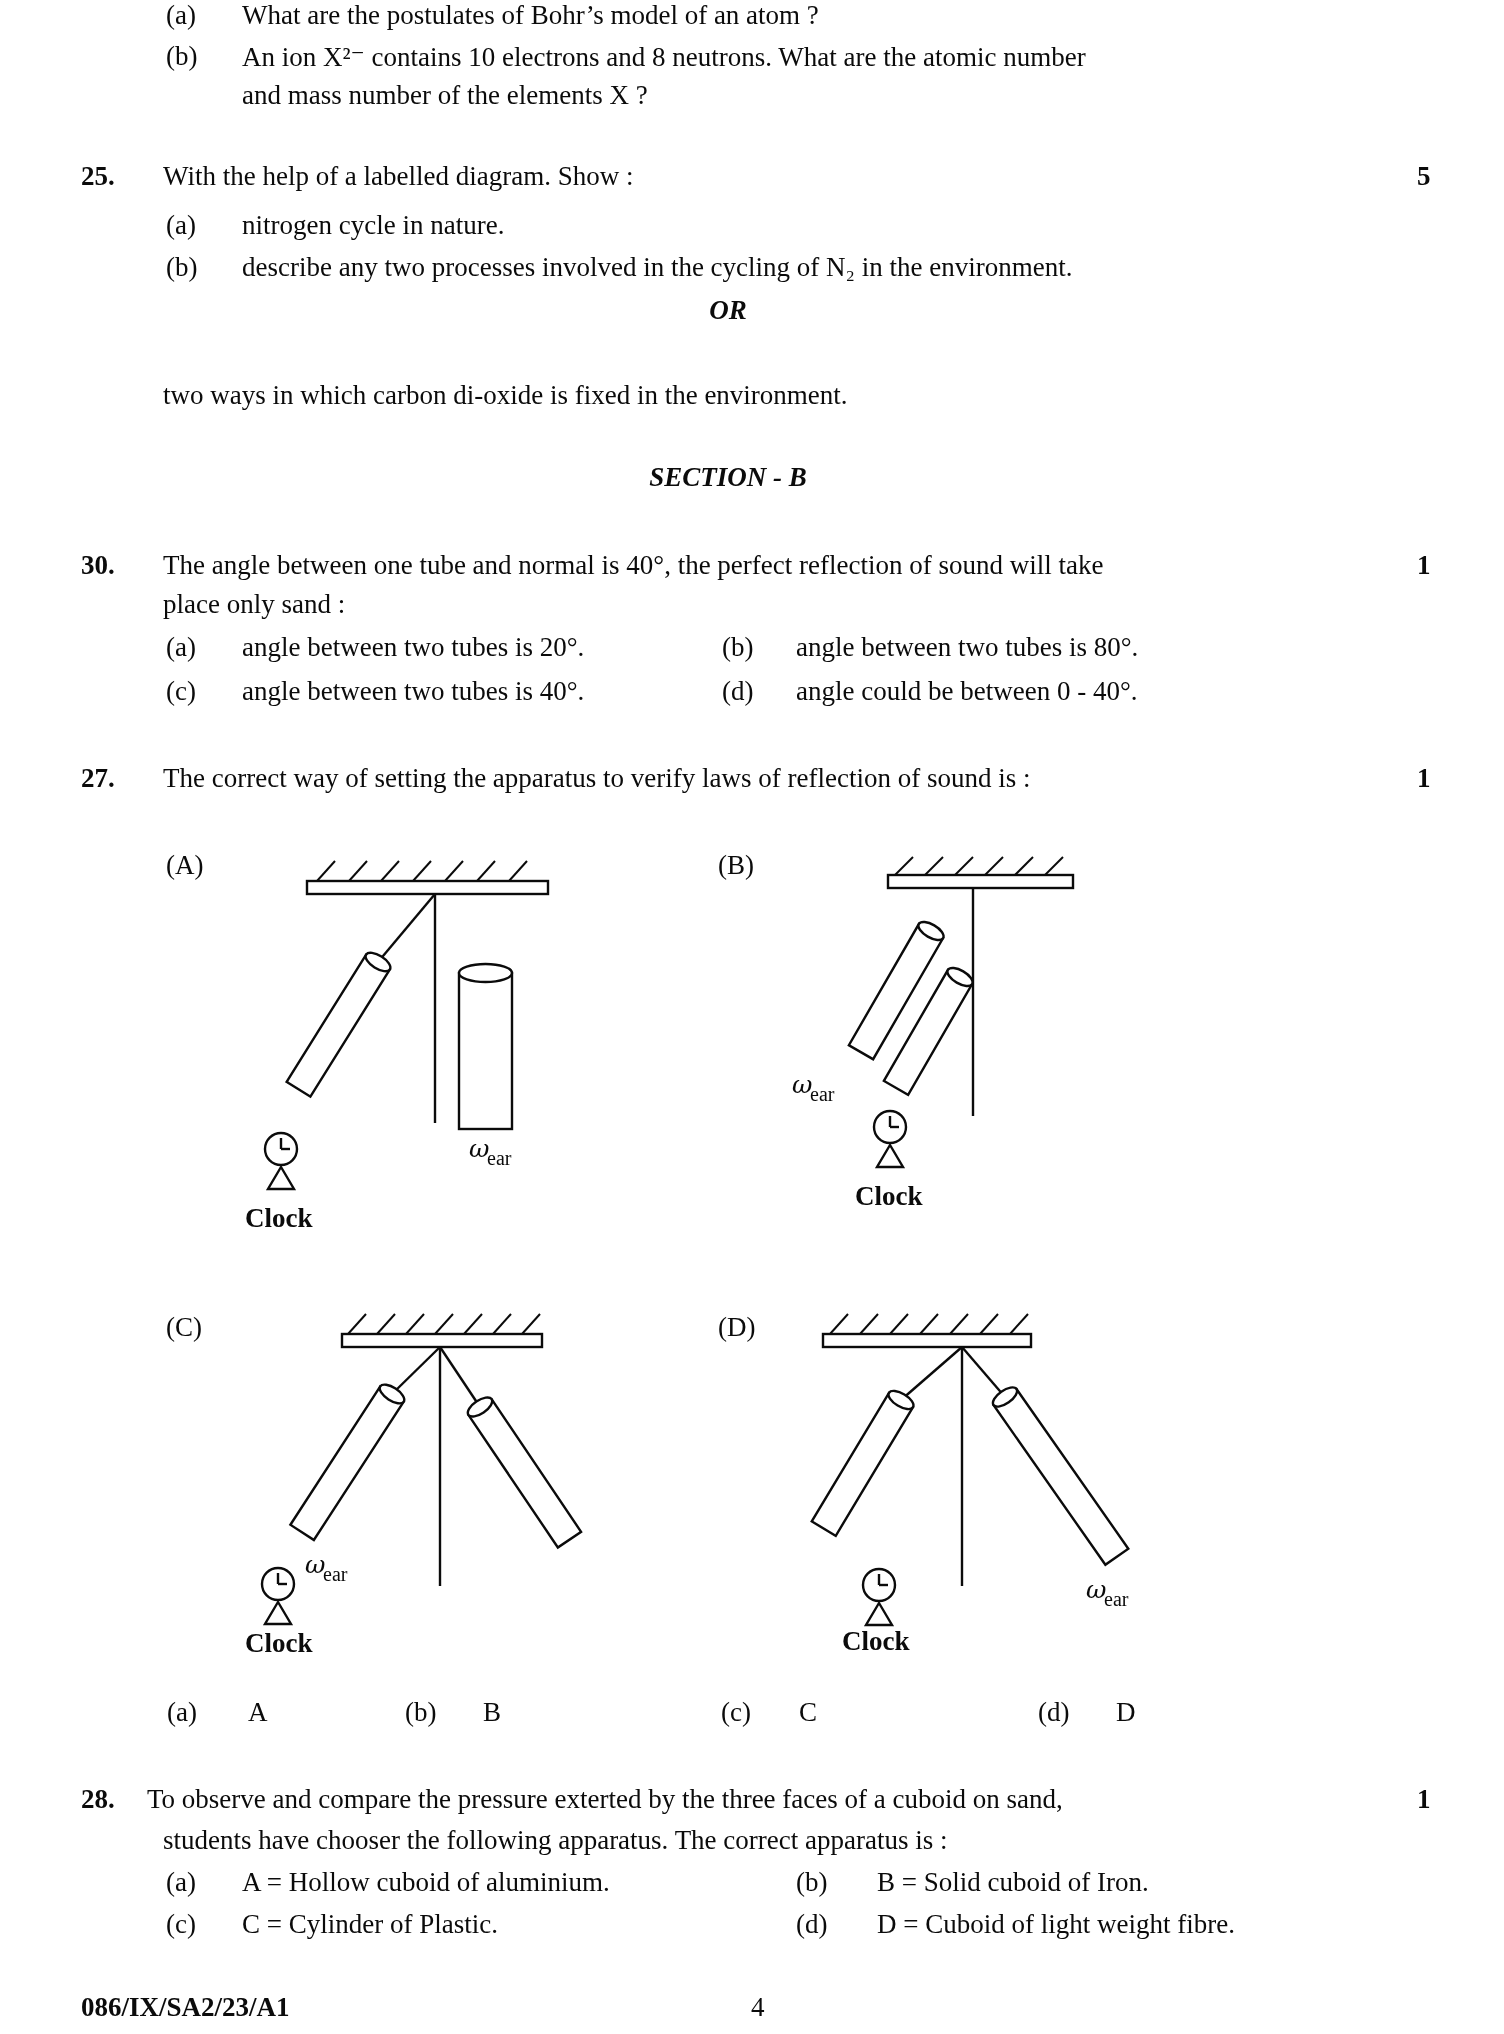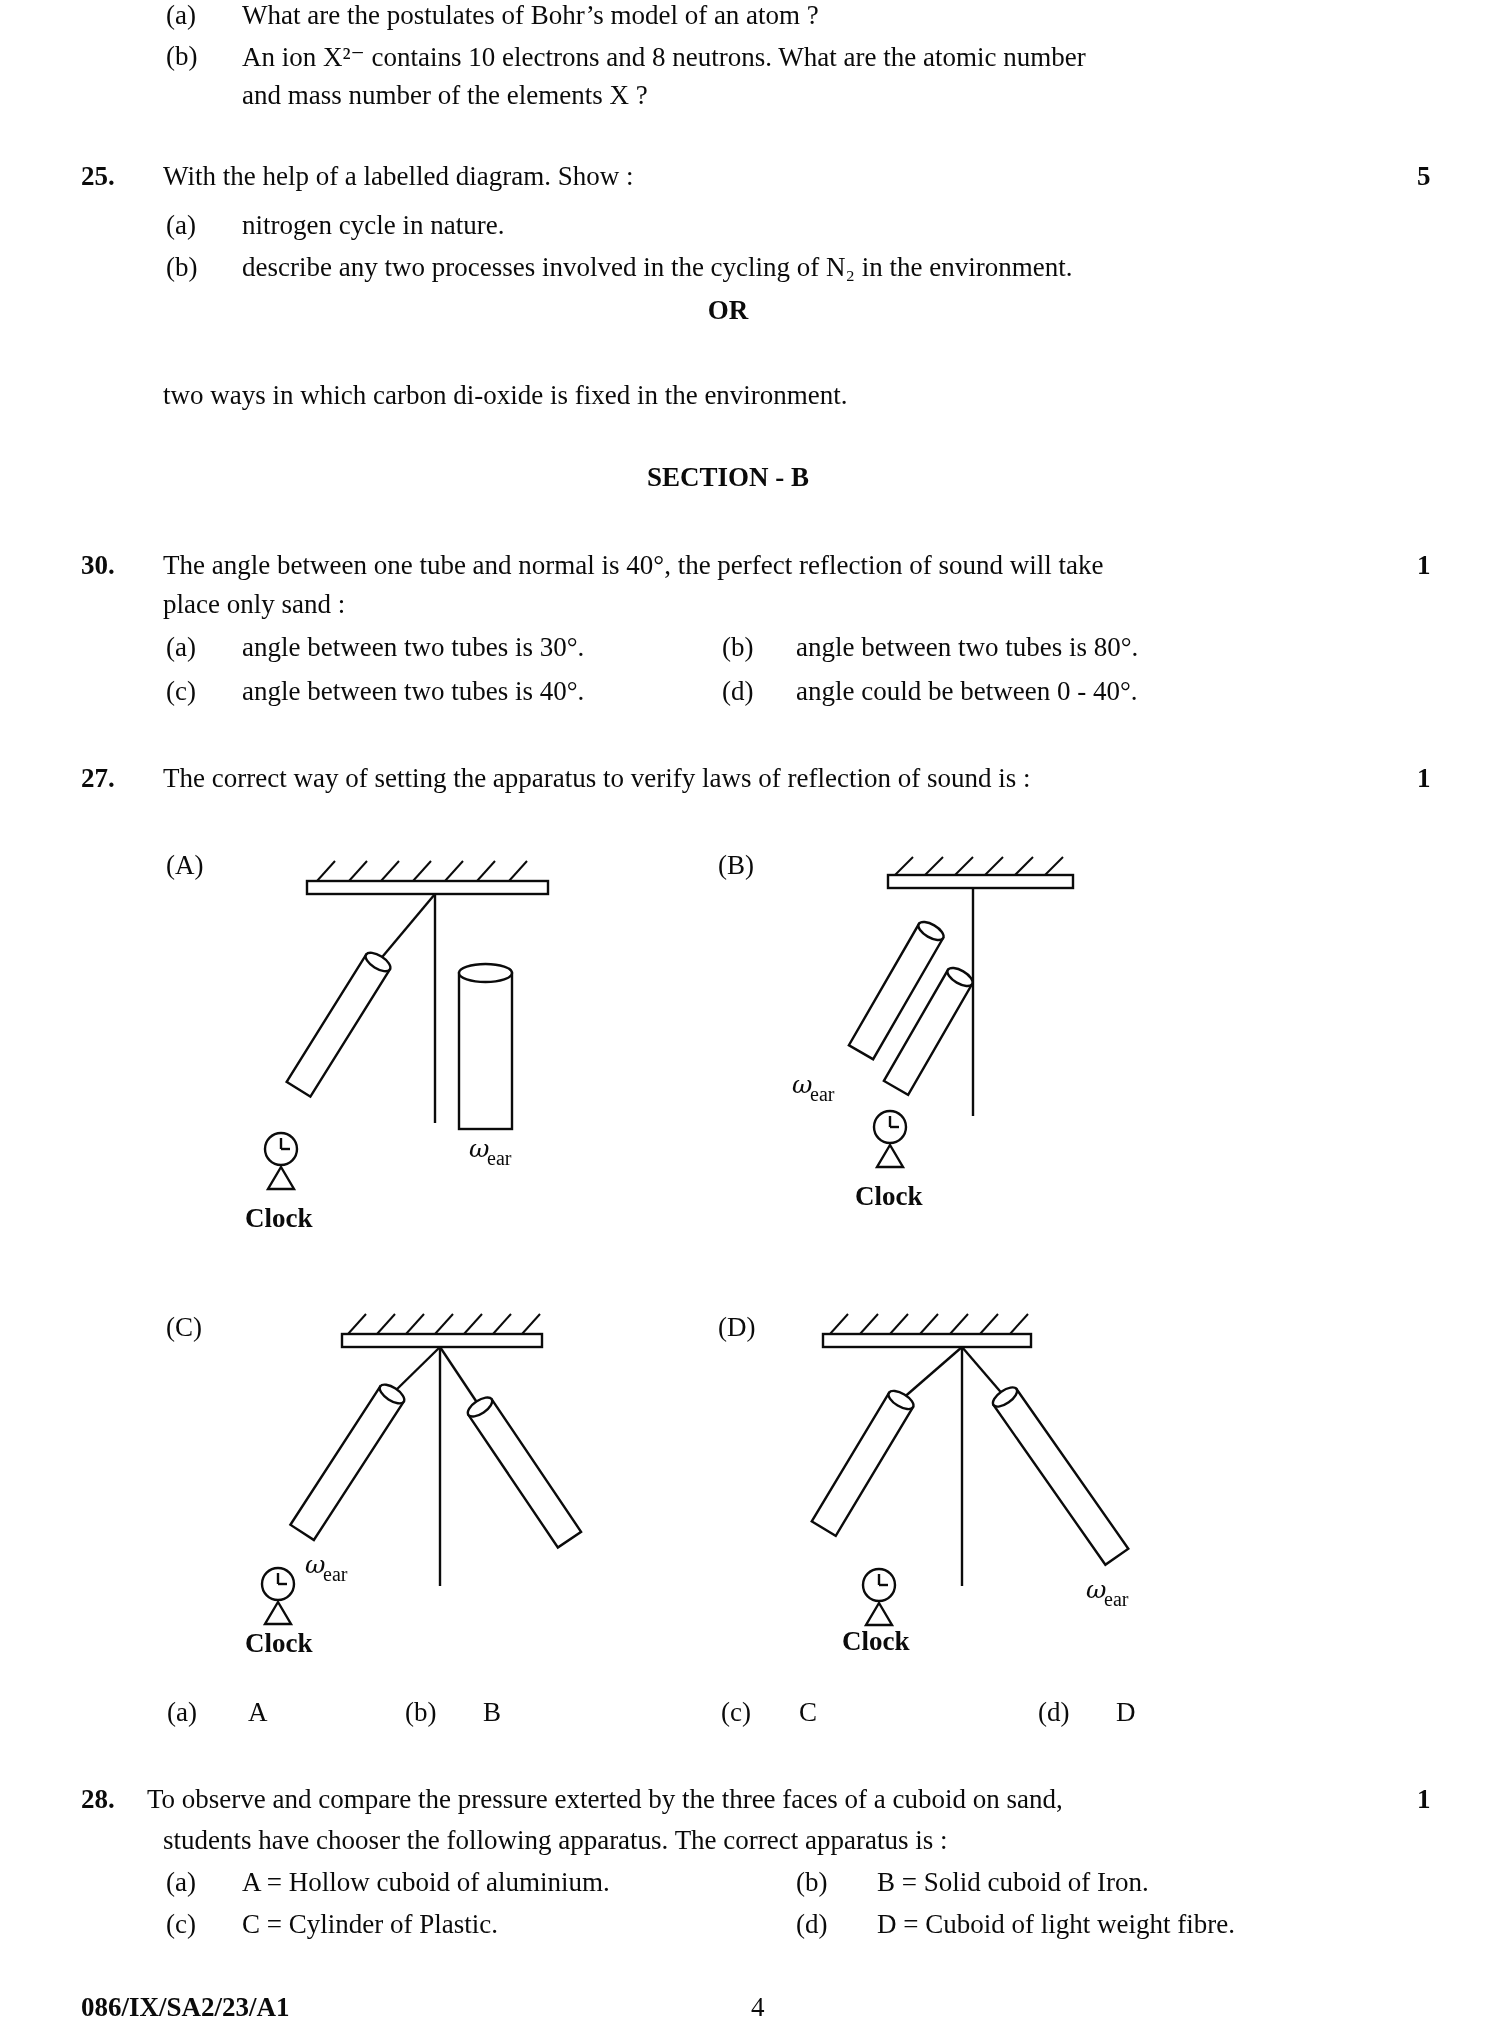--- a/index.html
+++ b/index.html
@@ -11,21 +11,21 @@
     font-family:"Liberation Serif","DejaVu Serif",serif;
     font-size:27px;
     color:#0b0b0b;
     overflow:hidden;
     margin:0 auto;
   }
   .abs{position:absolute;white-space:nowrap;}
   .num{font-weight:bold;}
   .marks{font-weight:bold;}
   .bold{font-weight:bold;}
-  .center-band{position:absolute;left:163px;width:1130px;text-align:center;}
+  .center-band{position:absolute;left:163px;width:1130px;text-align:center;font-style:italic;}
   svg{position:absolute;}
   .sh{fill:#ffffff;stroke:#0b0b0b;stroke-width:2.4;}
   .ln{stroke:#0b0b0b;stroke-width:2.4;fill:none;}
   .hl{stroke:#0b0b0b;stroke-width:2;fill:none;}
   .svgclock{font-family:"Liberation Serif","DejaVu Serif",serif;font-size:27px;font-weight:bold;fill:#0b0b0b;}
   .omg{font-family:"DejaVu Serif","Liberation Serif",serif;font-size:25px;font-style:italic;fill:#0b0b0b;}
   .subt{font-family:"Liberation Serif","DejaVu Serif",serif;font-size:20px;fill:#0b0b0b;}
 </style>
 </head>
 <body>
@@ -48,21 +48,21 @@
   <div class="center-band bold" style="top:295px">OR</div>
   <span class="abs" style="left:163px;top:380px">two ways in which carbon di-oxide is fixed in the environment.</span>
 
   <div class="center-band bold" style="top:462px">SECTION - B</div>
 
   <span class="abs num" style="left:81px;top:550px">30.</span>
   <span class="abs" style="left:163px;top:550px">The angle between one tube and normal is 40°, the perfect reflection of sound will take</span>
   <span class="abs marks" style="left:1417px;top:550px">1</span>
   <span class="abs" style="left:163px;top:589px">place only sand :</span>
   <span class="abs" style="left:166px;top:632px">(a)</span>
-  <span class="abs" style="left:242px;top:632px">angle between two tubes is 30°.</span>
+  <span class="abs" style="left:242px;top:632px">angle between two tubes is 20°.</span>
   <span class="abs" style="left:722px;top:632px">(b)</span>
   <span class="abs" style="left:796px;top:632px">angle between two tubes is 80°.</span>
   <span class="abs" style="left:166px;top:676px">(c)</span>
   <span class="abs" style="left:242px;top:676px">angle between two tubes is 40°.</span>
   <span class="abs" style="left:722px;top:676px">(d)</span>
   <span class="abs" style="left:796px;top:676px">angle could be between 0 - 40°.</span>
 
   <span class="abs num" style="left:81px;top:763px">27.</span>
   <span class="abs" style="left:163px;top:763px">The correct way of setting the apparatus to verify laws of reflection of sound is :</span>
   <span class="abs marks" style="left:1417px;top:763px">1</span>

